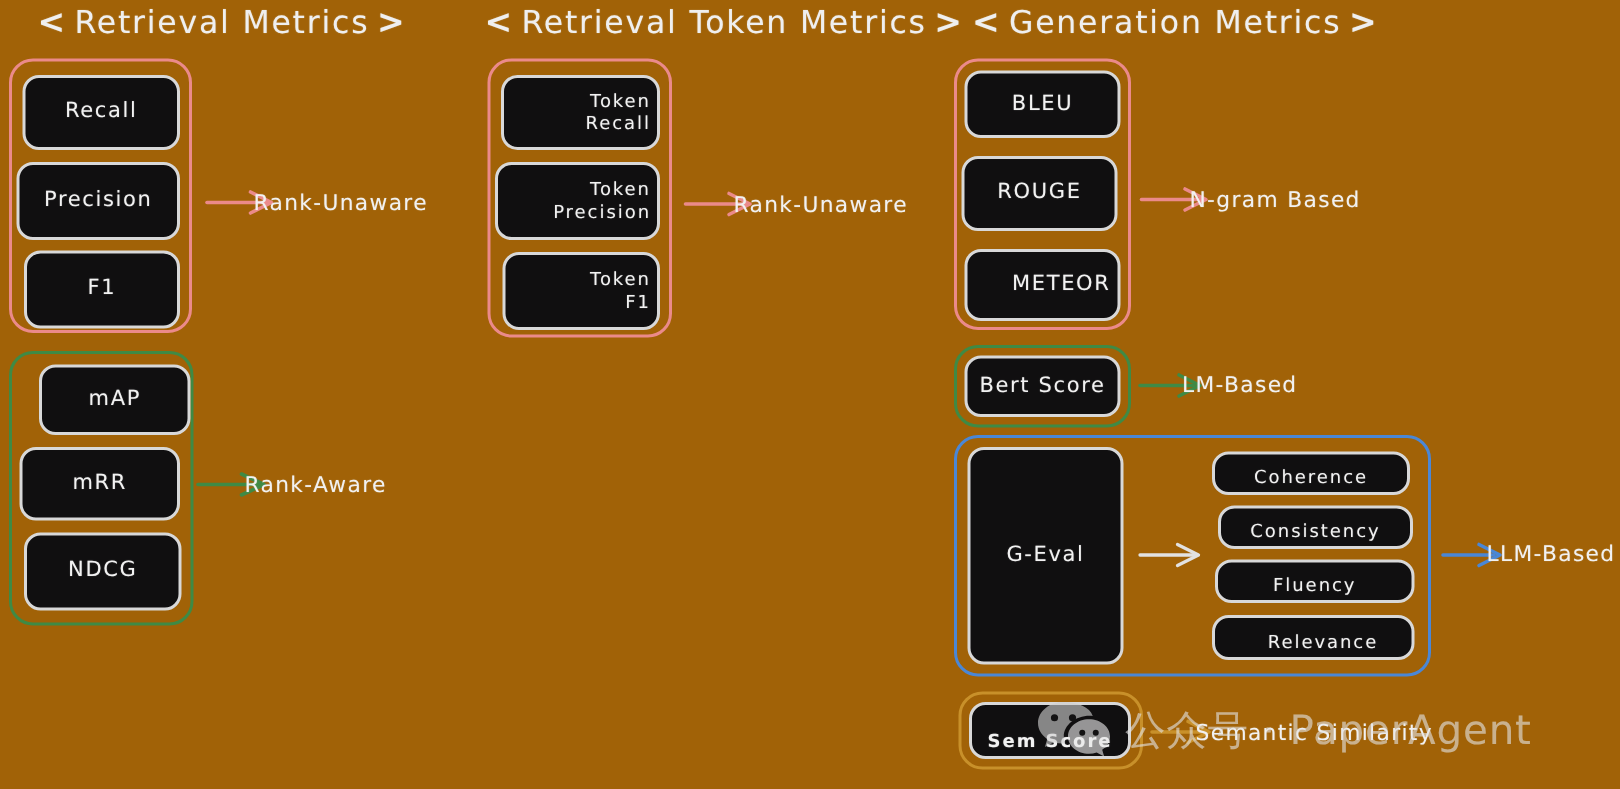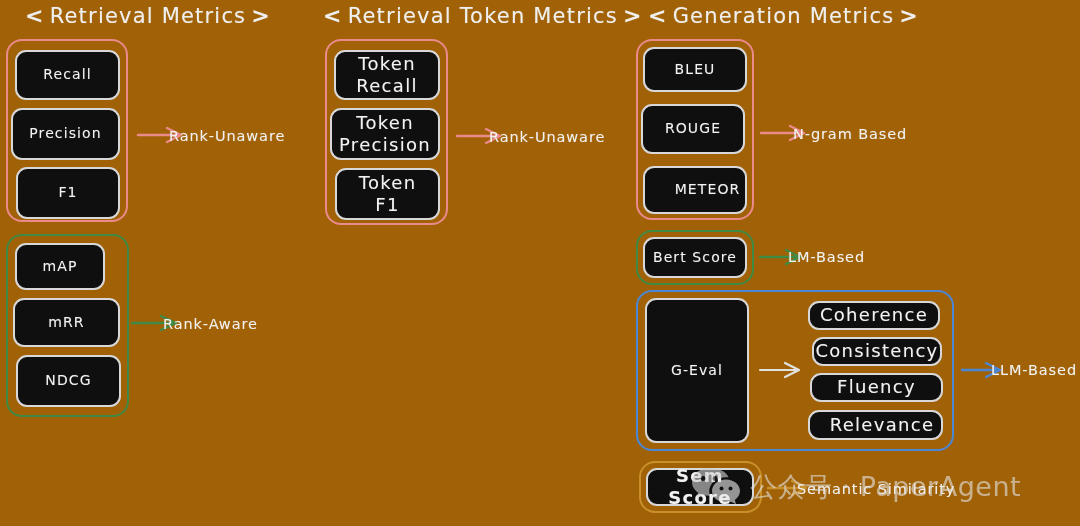--- a/index.html
+++ b/index.html
@@ -60,21 +60,21 @@
     align-items: center;
     justify-content: center;
     text-align: center;
     font-family: "DejaVu Sans", sans-serif;
     font-size: 14px;
     letter-spacing: 1.1px;
     line-height: 1.25;
     text-shadow: 0 0 1px rgba(255,255,255,.3);
     padding: 2px 4px;
   }
-  .box.small { font-size: 18px; letter-spacing: 1.3px; }
+  .box.small { font-size: 12px; letter-spacing: 1.3px; align-items: flex-end; }
 
   
   .arrow-label {
     position: absolute;
     color: #f1f1f1;
     font-family: "DejaVu Sans", sans-serif;
     font-size: 14.5px;
     letter-spacing: .9px;
     white-space: nowrap;
     text-shadow: 0 0 1px rgba(255,255,255,.3);
@@ -127,21 +127,21 @@
   <div class="box" style="left:16px; top:167px; width:104px; height:52px;">F1</div>
 
   <svg class="arrow-svg" style="left:136px; top:122px; width:56px; height:24px;">
     <line x1="2" y1="13" x2="42" y2="13" stroke="#eb8a8a" stroke-width="2.4" stroke-linecap="round"></line>
     <polyline points="31,6 45,13 31,20" fill="none" stroke="#eb8a8a" stroke-width="2.4" stroke-linecap="round" stroke-linejoin="round"></polyline>
   </svg>
   <div class="arrow-label" style="left:169px; top:128px;">Rank-Unaware</div>
 
   <div class="group green" style="left:6px; top:234px; width:123px; height:183px;"></div>
 
-  <div class="box" style="left:15px; top:243px; width:90px; height:47px;">mAP</div>
+  <div class="box" style="left:26px; top:243px; width:101px; height:47px;">mAP</div>
   <div class="box" style="left:13px; top:298px; width:107px; height:49px;">mRR</div>
   <div class="box" style="left:16px; top:355px; width:105px; height:52px;">NDCG</div>
 
   <svg class="arrow-svg" style="left:130px; top:310px; width:60px; height:24px;">
     <line x1="2" y1="13" x2="42" y2="13" stroke="#3f8a45" stroke-width="2.4" stroke-linecap="round"></line>
     <polyline points="31,6 46,13 31,20" fill="none" stroke="#3f8a45" stroke-width="2.4" stroke-linecap="round" stroke-linejoin="round"></polyline>
   </svg>
   <div class="arrow-label" style="left:163px; top:316px;">Rank-Aware</div>
 
   <div class="group red" style="left:325px; top:39px; width:123px; height:186px;"></div>

